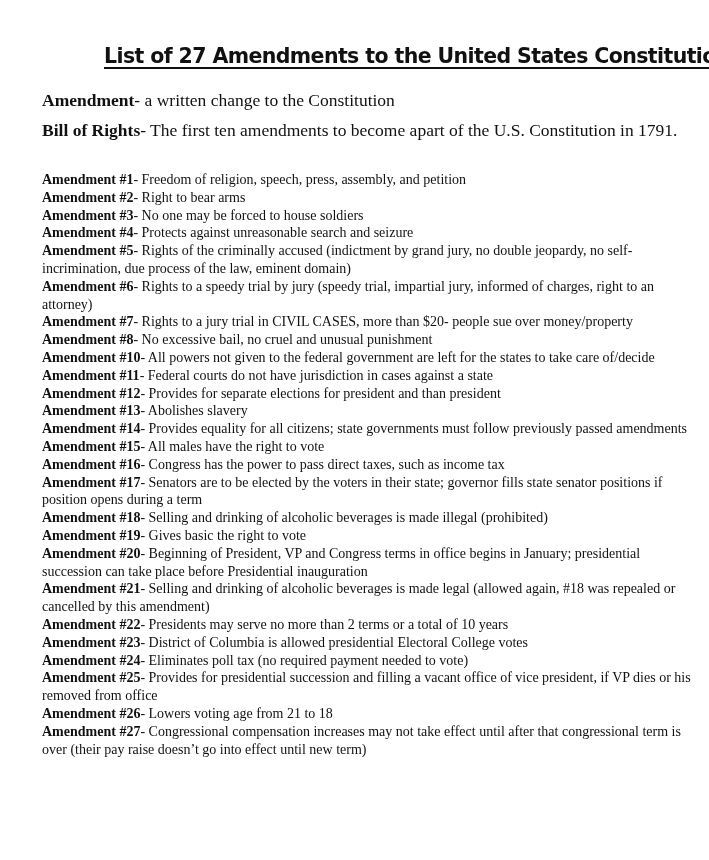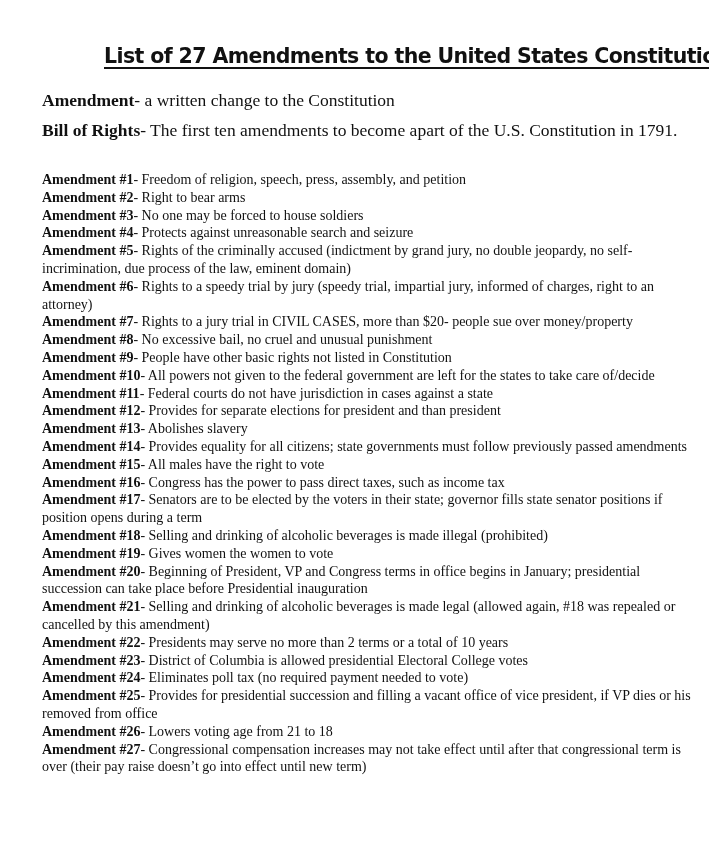--- a/index.html
+++ b/index.html
@@ -66,31 +66,30 @@
 
 <div class="list" id="amendment-list">
     <p class="item"><b>Amendment #1</b><span>- </span><span>Freedom of religion, speech, press, assembly, and petition</span></p>
     <p class="item"><b>Amendment #2</b><span>- </span><span>Right to bear arms</span></p>
     <p class="item"><b>Amendment #3</b><span>- </span><span>No one may be forced to house soldiers</span></p>
     <p class="item"><b>Amendment #4</b><span>- </span><span>Protects against unreasonable search and seizure</span></p>
     <p class="item"><b>Amendment #5</b><span>- </span><span>Rights of the criminally accused (indictment by grand jury, no double jeopardy, no self-incrimination, due process of the law, eminent domain)</span></p>
     <p class="item"><b>Amendment #6</b><span>- </span><span>Rights to a speedy trial by jury (speedy trial, impartial jury, informed of charges, right to an attorney)</span></p>
     <p class="item"><b>Amendment #7</b><span>- </span><span>Rights to a jury trial in CIVIL CASES, more than $20- people sue over money/property</span></p>
     <p class="item"><b>Amendment #8</b><span>- </span><span>No excessive bail, no cruel and unusual punishment</span></p>
-    <p class="item"><b>Amendment #9</b><span>- </span><span>People have other basic rights not listed in Constitution</span></p>
     <p class="item"><b>Amendment #10</b><span>- </span><span>All powers not given to the federal government are left for the states to take care of/decide</span></p>
     <p class="item"><b>Amendment #11</b><span>- </span><span>Federal courts do not have jurisdiction in cases against a state</span></p>
     <p class="item"><b>Amendment #12</b><span>- </span><span>Provides for separate elections for president and than president</span></p>
     <p class="item"><b>Amendment #13</b><span>- </span><span>Abolishes slavery</span></p>
     <p class="item"><b>Amendment #14</b><span>- </span><span>Provides equality for all citizens; state governments must follow previously passed amendments</span></p>
     <p class="item"><b>Amendment #15</b><span>- </span><span>All males have the right to vote</span></p>
     <p class="item"><b>Amendment #16</b><span>- </span><span>Congress has the power to pass direct taxes, such as income tax</span></p>
     <p class="item"><b>Amendment #17</b><span>- </span><span>Senators are to be elected by the voters in their state; governor fills state senator positions if position opens during a term</span></p>
     <p class="item"><b>Amendment #18</b><span>- </span><span>Selling and drinking of alcoholic beverages is made illegal (prohibited)</span></p>
-    <p class="item"><b>Amendment #19</b><span>- </span><span>Gives women the women to vote</span></p>
+    <p class="item"><b>Amendment #19</b><span>- </span><span>Gives basic the right to vote</span></p>
     <p class="item"><b>Amendment #20</b><span>- </span><span>Beginning of President, VP and Congress terms in office begins in January; presidential succession can take place before Presidential inauguration</span></p>
     <p class="item"><b>Amendment #21</b><span>- </span><span>Selling and drinking of alcoholic beverages is made legal (allowed again, #18 was repealed or cancelled by this amendment)</span></p>
     <p class="item"><b>Amendment #22</b><span>- </span><span>Presidents may serve no more than 2 terms or a total of 10 years</span></p>
     <p class="item"><b>Amendment #23</b><span>- </span><span>District of Columbia is allowed presidential Electoral College votes</span></p>
     <p class="item"><b>Amendment #24</b><span>- </span><span>Eliminates poll tax (no required payment needed to vote)</span></p>
     <p class="item"><b>Amendment #25</b><span>- </span><span>Provides for presidential succession and filling a vacant office of vice president, if VP dies or his removed from office</span></p>
     <p class="item"><b>Amendment #26</b><span>- </span><span>Lowers voting age from 21 to 18</span></p>
     <p class="item"><b>Amendment #27</b><span>- </span><span>Congressional compensation increases may not take effect until after that congressional term is over (their pay raise doesn’t go into effect until new term)</span></p>
   </div>
 

